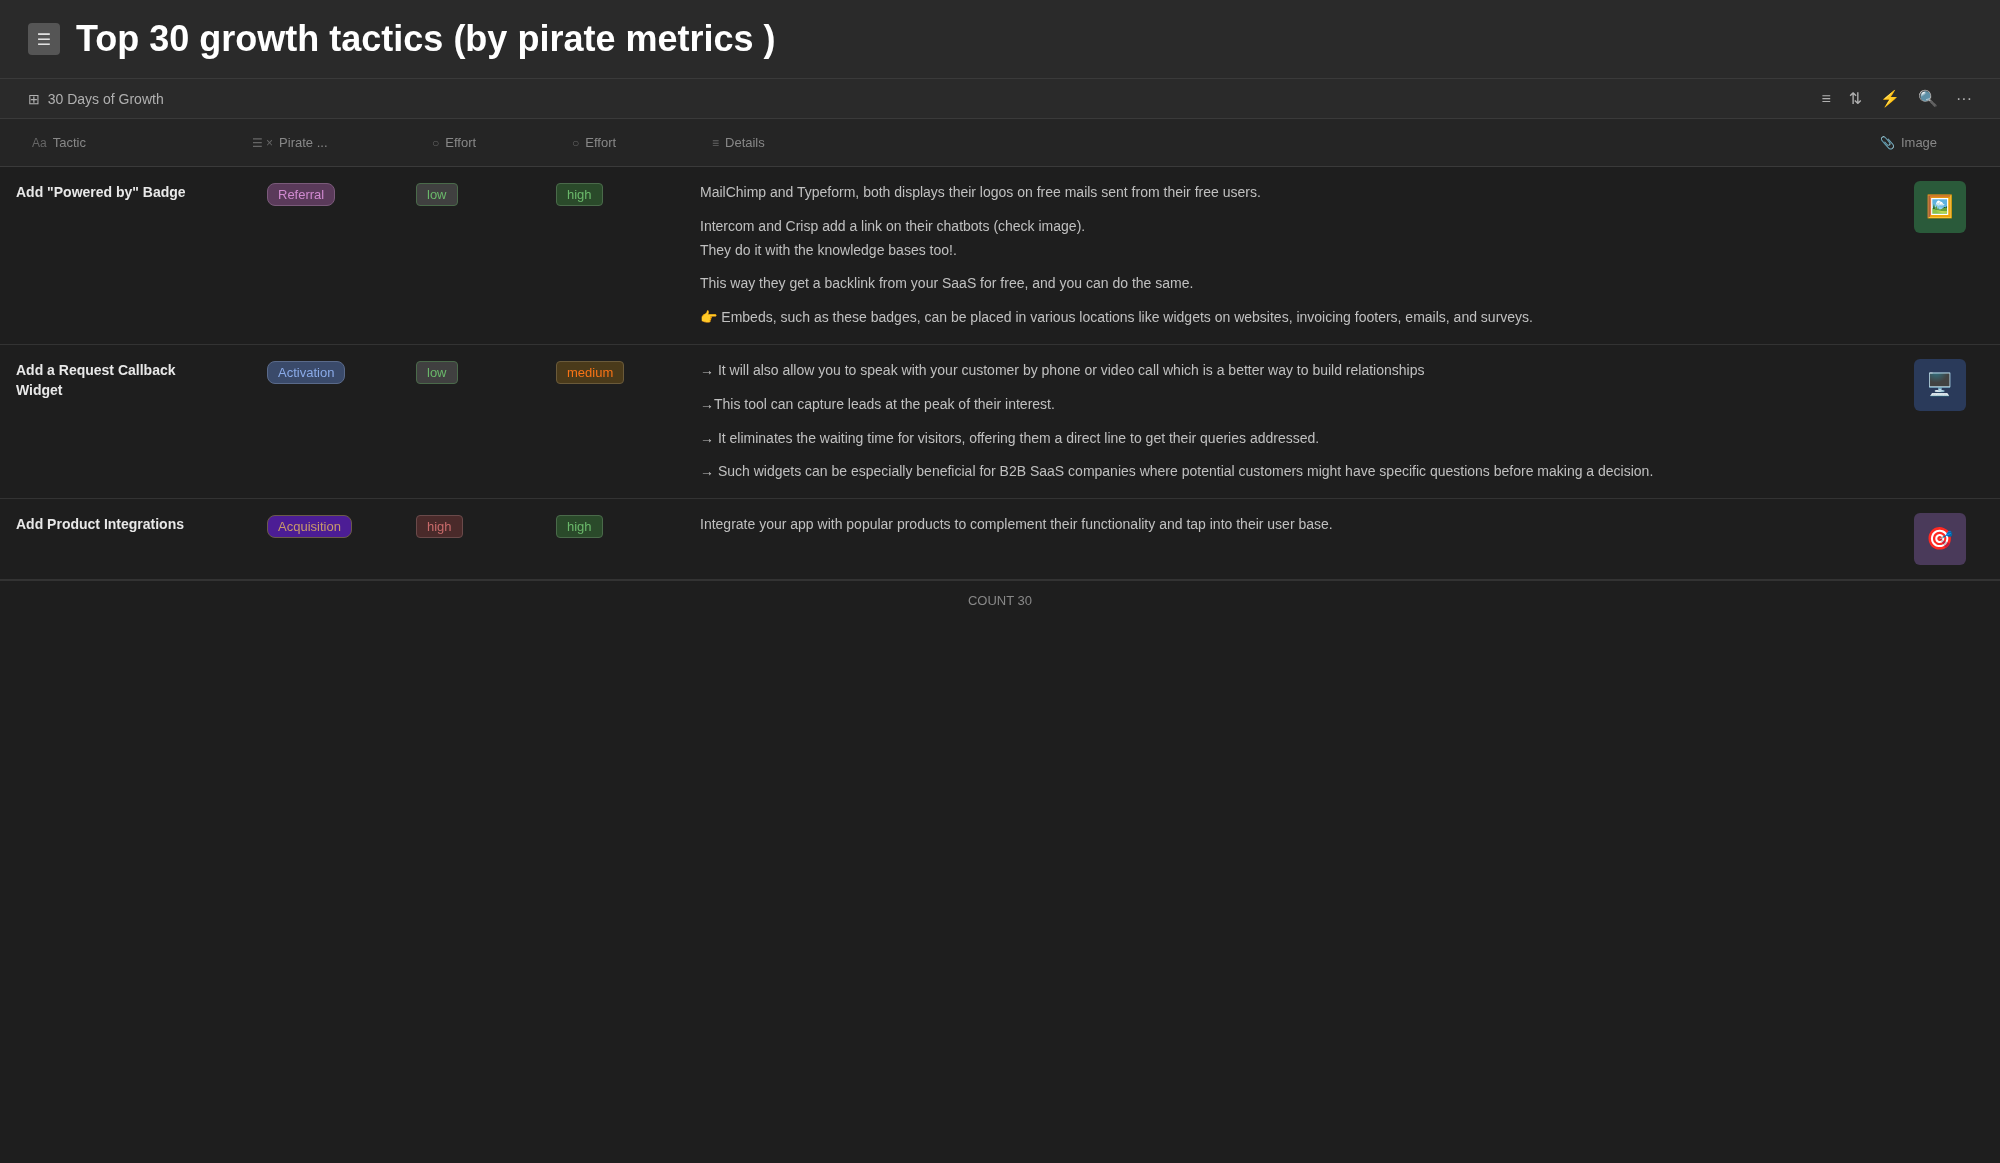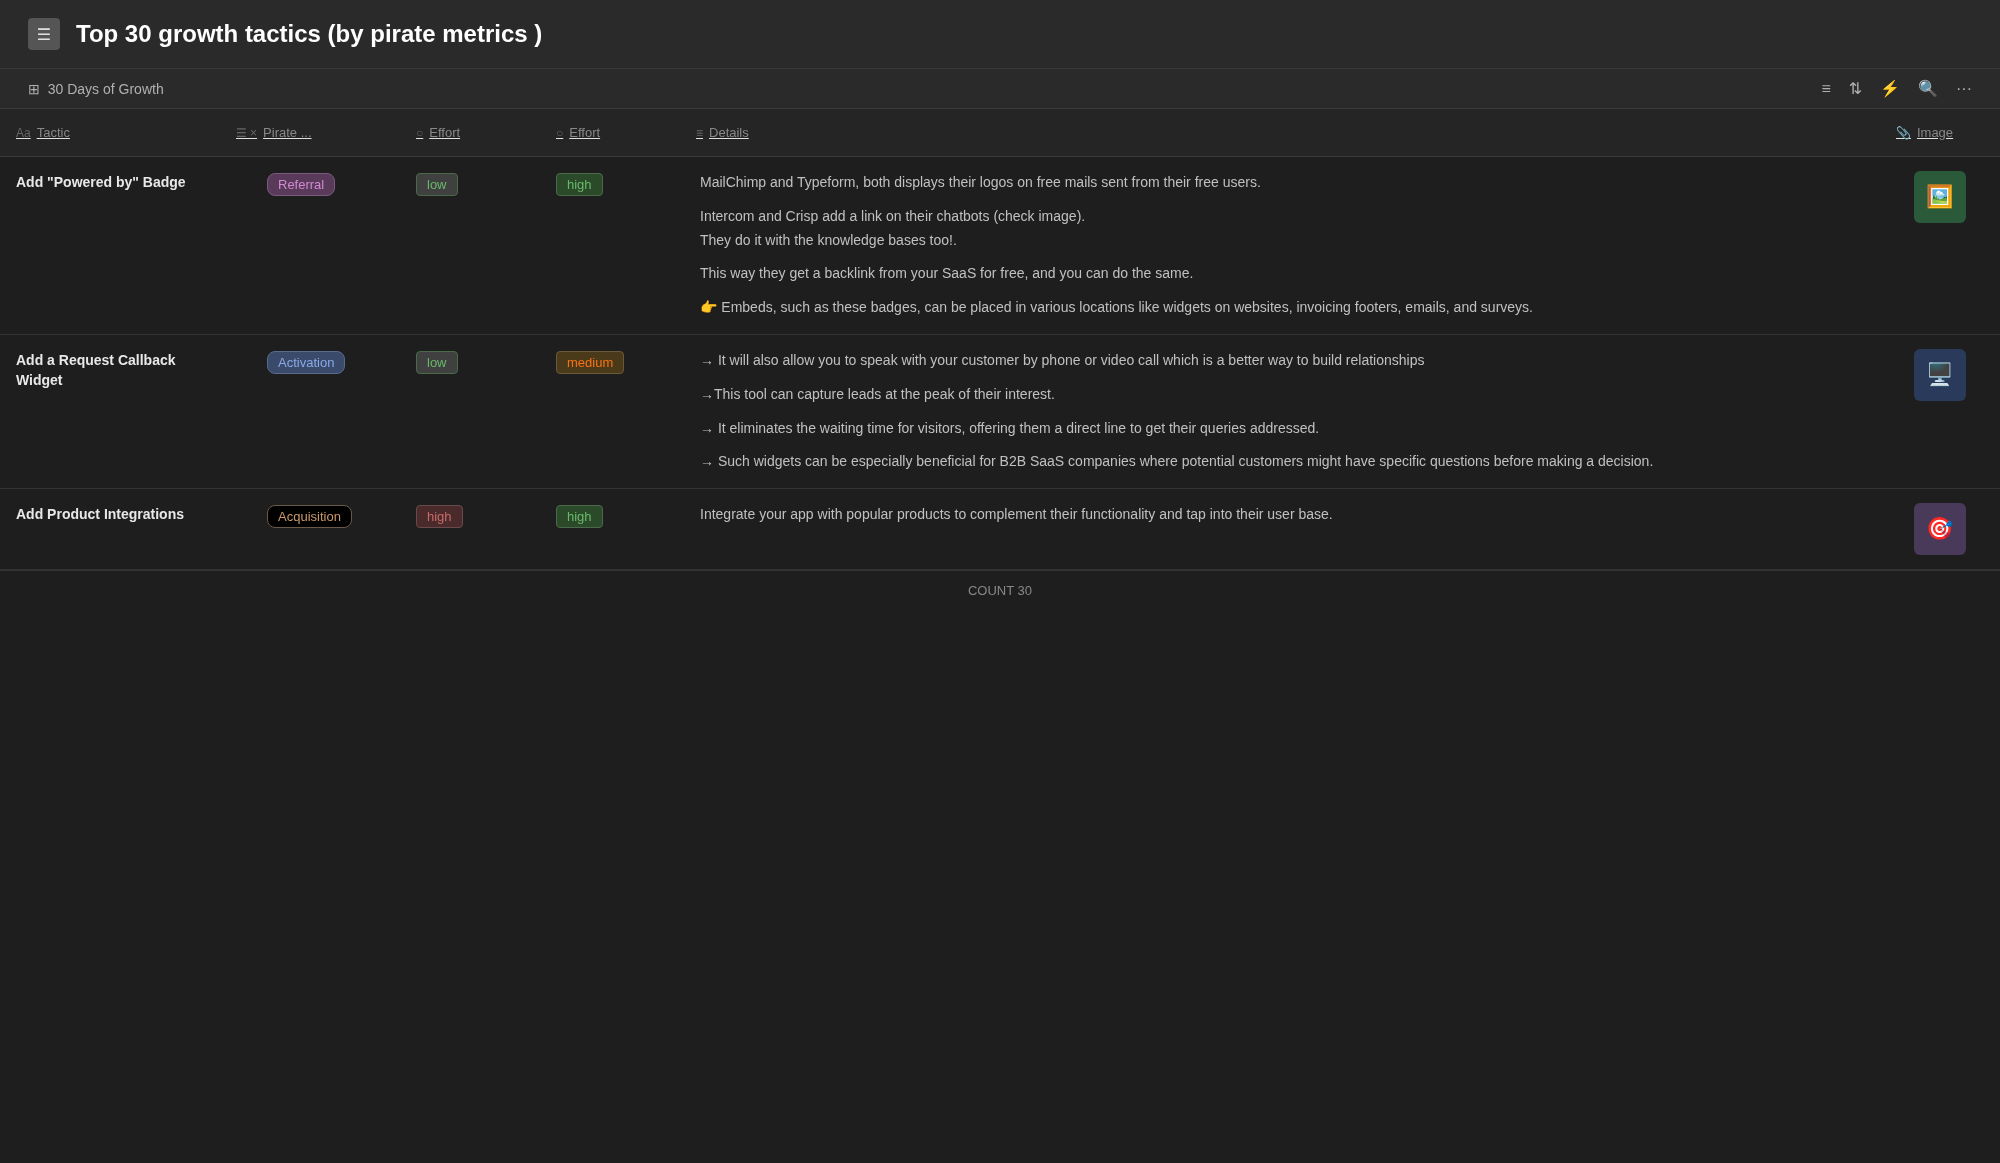--- a/index.html
+++ b/index.html
@@ -26,21 +26,21 @@
       width: 32px;
       height: 32px;
       background: #555;
       border-radius: 4px;
       display: flex;
       align-items: center;
       justify-content: center;
       font-size: 16px;
     }
     .page-title {
-      font-size: 24px;
+      font-size: 36px;
       font-weight: 700;
       color: #ffffff;
     }
 
     
     .toolbar {
       background: #2a2a2a;
       padding: 10px 28px;
       display: flex;
       align-items: center;
@@ -71,24 +71,23 @@
 
     
     .table-container {
       width: 100%;
     }
     .table-header {
       display: grid;
       grid-template-columns: 220px 180px 140px 140px 1fr 120px;
       background: #252525;
       border-bottom: 1px solid #3a3a3a;
-      padding: 10px 0;
+      padding: 10px 16px;
       position: sticky;
       top: 0;
-      text-decoration: underline;
     }
     .col-header {
       padding: 6px 16px;
       font-size: 13px;
       color: #888;
       display: flex;
       align-items: center;
       gap: 6px;
       font-weight: 500;
     }
@@ -130,21 +129,21 @@
       background: #5a3a5a;
       color: #d08ad0;
       border: 1px solid #7a5a7a;
     }
     .badge-activation {
       background: #3a4a6a;
       color: #8aaae8;
       border: 1px solid #5a6a8a;
     }
     .badge-acquisition {
-      background: #000000;
+      background: #4c1d95;
       color: #c89a6a;
       border: 1px solid #6a5a4a;
     }
 
     .effort-badge {
       display: inline-block;
       padding: 3px 10px;
       border-radius: 4px;
       font-size: 13px;
       font-weight: 500;

